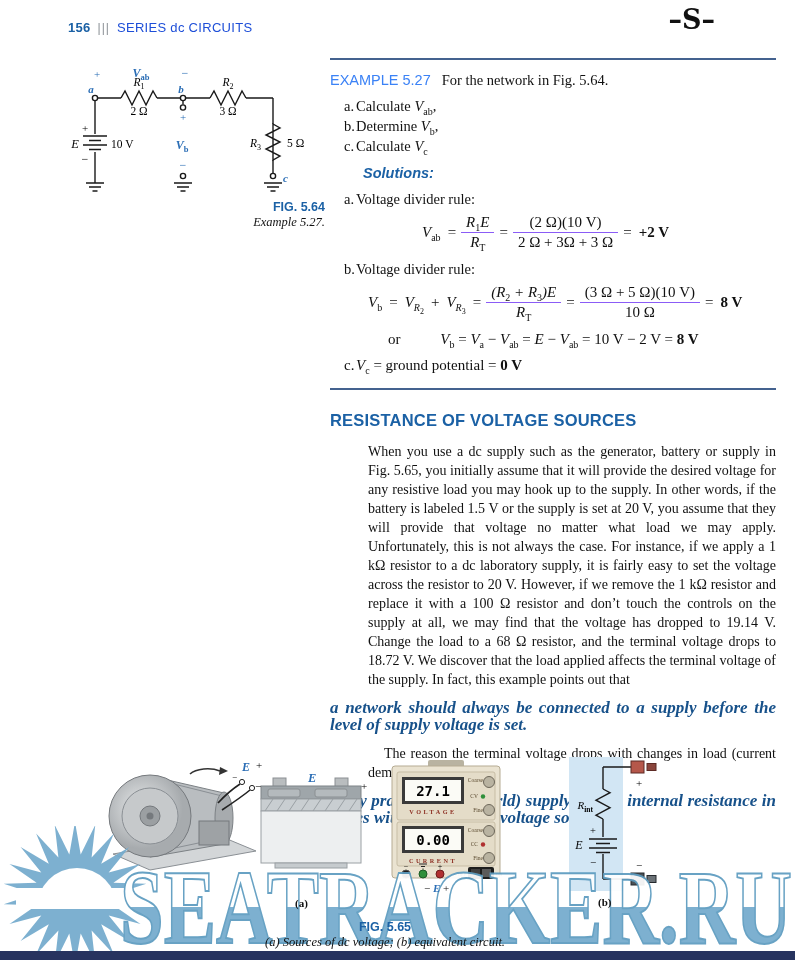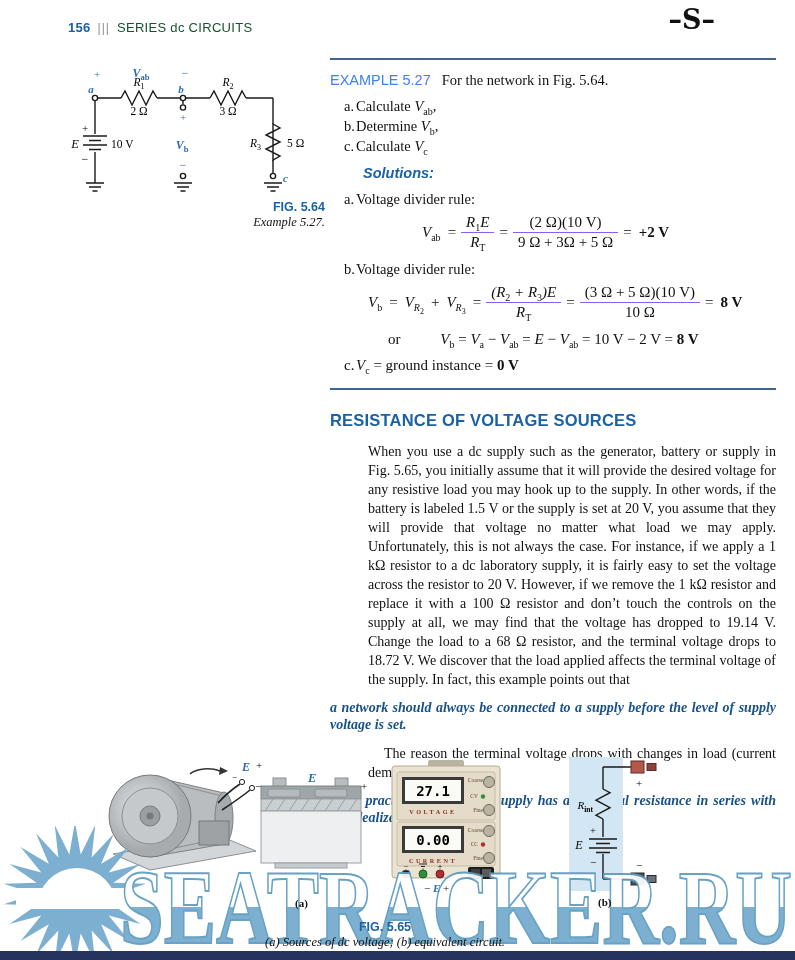--- a/index.html
+++ b/index.html
@@ -3,21 +3,21 @@
 <meta charset="utf-8">
 <style>
   html,body{margin:0;padding:0;background:#e9e9e9;}
   .page{position:relative;width:795px;height:960px;background:#ffffff;overflow:hidden;
         font-family:"Liberation Serif",serif;color:#111;}
   
   .hdr{position:absolute;left:68px;top:20px;font-family:"Liberation Sans",sans-serif;
        font-size:13px;letter-spacing:.3px;display:flex;gap:7px;align-items:baseline;}
   .hdr .num{color:#1b61a5;font-weight:bold;}
   .hdr .bars{color:#8a8f94;font-size:12px;letter-spacing:1px;}
-  .hdr .chap{color:#14532d;}
+  .hdr .chap{color:#1d4ed8;}
   .logo{position:absolute;right:80px;top:4px;font-family:"DejaVu Serif",serif;
         font-weight:bold;font-size:27px;color:#111;}
   
   .fig564{position:absolute;left:45px;top:62px;}
   .fig564-cap{position:absolute;left:45px;top:200px;width:280px;text-align:right;}
   .figcap-title{font-family:"Liberation Sans",sans-serif;font-weight:bold;color:#1b61a5;font-size:12.5px;}
   .figcap-sub{font-style:italic;font-size:12.5px;margin-top:1px;}
   svg text{font-family:"Liberation Serif",serif;}
   .cblue{fill:#2a6db5;}
   
@@ -45,21 +45,21 @@
   .gap{display:inline-block;width:7px;}
   .res{font-weight:bold;}
   .orline{margin-top:10px;padding-left:58px;font-size:15px;}
   .orline .w{margin-right:36px;}
   .cline{margin-top:9px;font-size:15px;display:flex;}
   .cline .m{width:26px;padding-left:14px;box-sizing:border-box;}
   .sect{margin-top:20px;font-family:"Liberation Sans",sans-serif;font-weight:bold;
         color:#1b61a5;font-size:16.5px;line-height:21px;letter-spacing:.2px;}
   .para{margin-top:11px;font-size:14px;line-height:19px;text-align:justify;margin-left:38px;}
   .indent{text-indent:16px;}
-  .quote{margin-top:10px;font-size:14px;line-height:17px;font-weight:bold;font-style:italic;
+  .quote{margin-top:10px;font-size:17px;line-height:17px;font-weight:bold;font-style:italic;
          color:#17518a;text-align:justify;}
   
   .art{position:absolute;}
   .sublabel{position:absolute;font-size:11px;z-index:11;}
   .eblue{color:#2a6db5;font-style:italic;}
   .fig565-cap{position:absolute;left:145px;top:920px;width:480px;text-align:center;z-index:11;}
   .lcd{font-family:"DejaVu Sans Mono",monospace;font-weight:bold;}
   
   .wm{position:absolute;left:0;top:826px;z-index:10;pointer-events:none;opacity:.93;}
   .navybar{position:absolute;left:0;bottom:0;width:795px;height:9px;background:#27335f;z-index:12;}
@@ -155,21 +155,21 @@
       <span><span class="v">V</span><sub>ab</sub></span>
       <span class="gap"></span>
         <span>=</span>
       <span class="frac">
           <span class="num"><span class="v">R</span><sub>1</sub><span class="v">E</span></span>
           <span class="den"><span class="v">R</span><sub>T</sub></span>
         </span>
       <span>=</span>
       <span class="frac">
           <span class="num">(2 Ω)(10 V)</span>
-          <span class="den">9 Ω + 3Ω + 5 Ω</span>
+          <span class="den">2 Ω + 3Ω + 3 Ω</span>
         </span>
       <span>=</span>
       <span class="gap"></span>
         <span class="res">+2 V</span>
     </div>
 
     <div class="solstep">
       <span class="m">b.</span>
       <span>Voltage divider rule:</span>
     </div>
@@ -212,21 +212,21 @@
       <span>−</span>
       <span><span class="v">V</span><sub>ab</sub></span>
       <span>=</span>
       <span>10 V − 2 V =</span>
       <span class="res">8 V</span>
     </div>
 
     <div class="cline">
       <span class="m">c.</span>
       <span><span class="v">V</span><sub>c</sub>
-      <span>= ground instance =</span> <span class="res">0 V</span></span>
+      <span>= ground potential =</span> <span class="res">0 V</span></span>
     </div>
 
     <div class="rule rule2"></div>
 
     <div class="sect">
       <div>RESISTANCE OF VOLTAGE SOURCES</div>
     </div>
 
     <div class="para">When you use a dc supply such as the generator, battery or supply in Fig. 5.65, you initially assume that it will provide the desired voltage for any resistive load you may hook up to the supply. In other words, if the battery is labeled 1.5 V or the supply is set at 20 V, you assume that they will provide that voltage no matter what load we may apply. Unfortunately, this is not always the case. For instance, if we apply a 1 kΩ resistor to a dc laboratory supply, it is fairly easy to set the voltage across the resistor to 20 V. However, if we remove the 1 kΩ resistor and replace it with a 100 Ω resistor and don’t touch the controls on the supply at all, we may find that the voltage has dropped to 19.14 V. Change the load to a 68 Ω resistor, and the terminal voltage drops to 18.72 V. We discover that the load applied affects the terminal voltage of the supply. In fact, this example points out that</div>
     <div class="quote">a network should always be connected to a supply before the level of supply voltage is set.</div>

